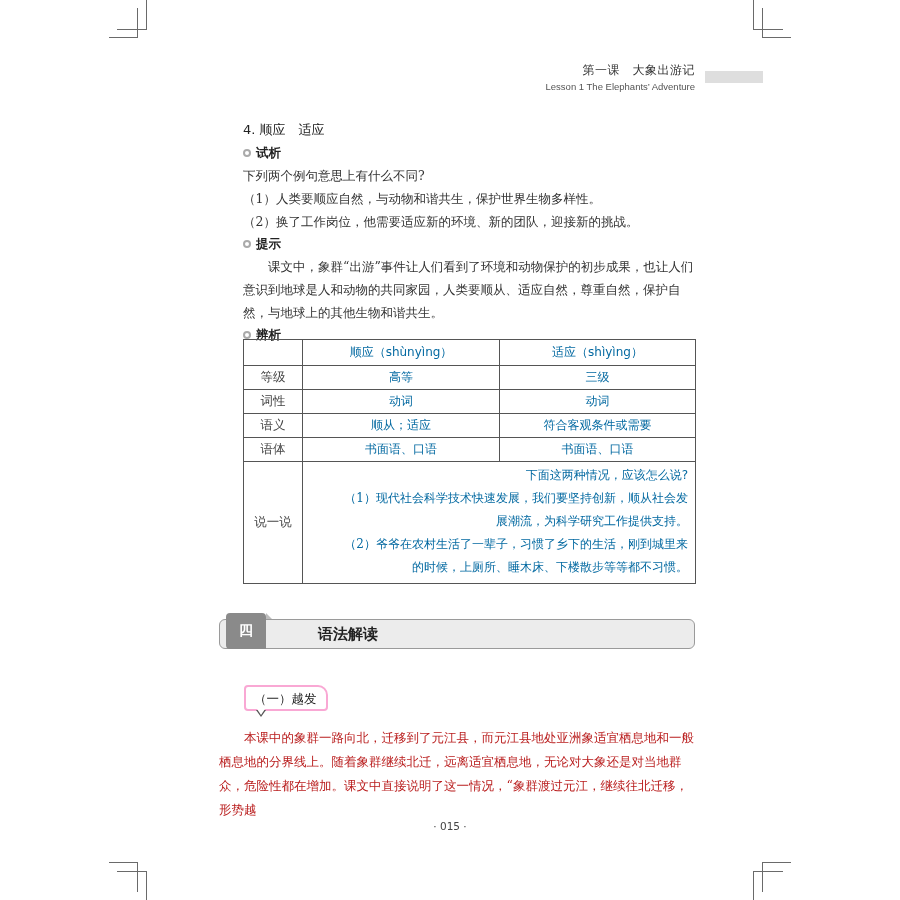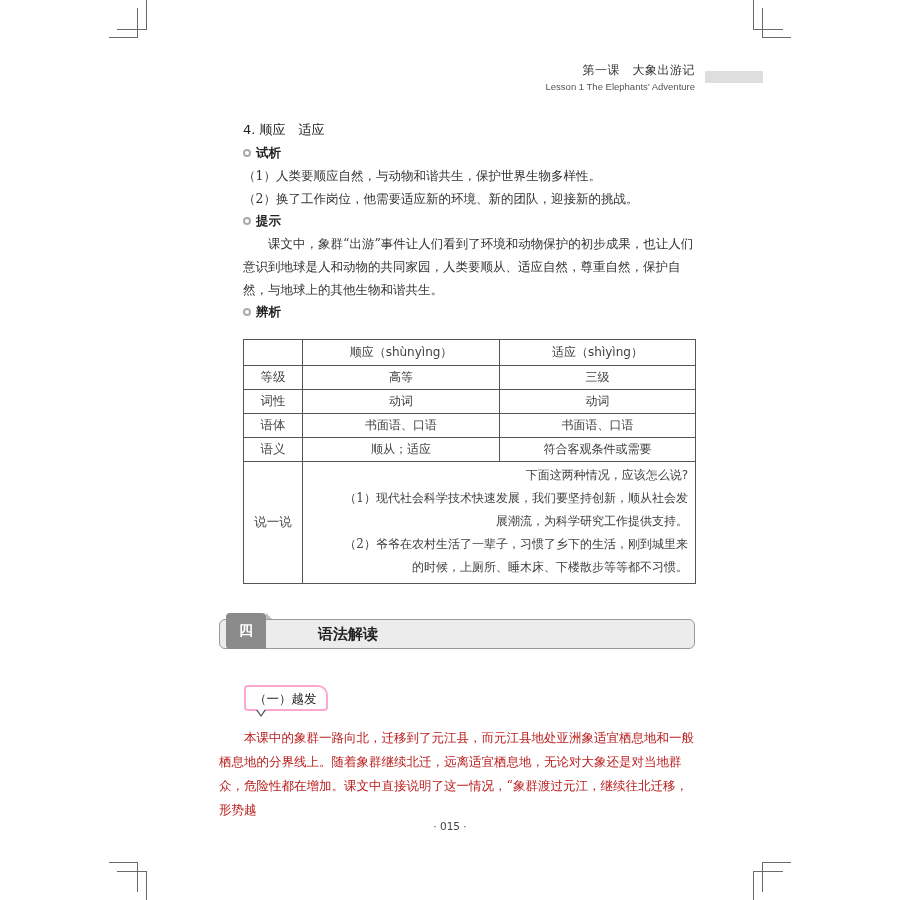--- a/index.html
+++ b/index.html
@@ -16,21 +16,21 @@
     .head-bar { position: absolute; left: 705px; top: 71px; width: 58px; height: 12px; background: #dedede; }
 
     .content { position: absolute; left: 243px; top: 118px; width: 453px; }
     .item-title { font-family: "DejaVu Sans", "Liberation Sans", sans-serif; font-size: 13px; color: #222; height: 24px; line-height: 24px; }
     .sub-head { font-family: "DejaVu Sans", "Liberation Sans", sans-serif; font-size: 12.5px; font-weight: bold; color: #222; height: 22px; line-height: 22px; display: flex; align-items: center; }
     .sub-head .ring { display: inline-block; width: 8px; height: 8px; border-radius: 50%; border: 2px solid #aaa; box-sizing: border-box; margin-right: 5px; }
     .para { font-size: 12.5px; line-height: 23px; color: #333; }
     .indent { text-indent: 2em; }
 
     table.comp { position: absolute; left: 243px; top: 339px; width: 453px; border-collapse: collapse; font-size: 12px; }
-    table.comp td { border: 1px solid #555; text-align: center; color: #404040; padding: 0; }
+    table.comp td { border: 1px solid #555; text-align: center; color: #0369a1; padding: 0; }
     table.comp tr.hdr td { height: 25px; font-family: "DejaVu Sans", "Liberation Sans", sans-serif; }
     table.comp tr.row td { height: 23px; }
     table.comp td.c0 { width: 58px; font-family: "DejaVu Sans", "Liberation Sans", sans-serif; font-size: 12.5px; color: #444; }
     table.comp td.c1 { width: 196px; }
     table.comp td.say { text-align: right; padding: 2px 7px 4px 9px; line-height: 23px; font-size: 12px; }
     table.comp td.say .q { text-indent: 2em; }
 
     .sec-banner { position: absolute; left: 219px; top: 619px; width: 476px; height: 30px; border: 1px solid #9a9a9a; border-radius: 6px; background: #ececec; box-sizing: border-box; }
     .sec-tab { position: absolute; left: 226px; top: 613px; width: 40px; height: 36px; background: #8a8a8a; border-radius: 4px 4px 0 4px; display: flex; align-items: center; justify-content: center; color: #fff; font-family: "DejaVu Sans", "Liberation Sans", sans-serif; font-weight: bold; font-size: 14px; }
     .sec-tab::after { content: ""; position: absolute; right: -6px; top: 0; border-left: 6px solid #bdbdbd; border-top: 6px solid transparent; }
@@ -72,20 +72,21 @@
 </div>
 <div class="head-bar"></div>
 
 <div class="content">
   <div class="item-title">4. 顺应　适应</div>
 
   <div class="sub-head">
     <span class="ring"></span>
     <span>试析</span>
   </div>
+  <div class="para">下列两个例句意思上有什么不同?</div>
   <div class="para">（1）人类要顺应自然，与动物和谐共生，保护世界生物多样性。</div>
   <div class="para">（2）换了工作岗位，他需要适应新的环境、新的团队，迎接新的挑战。</div>
 
   <div class="sub-head">
     <span class="ring"></span>
     <span>提示</span>
   </div>
   <div class="para indent">课文中，象群“出游”事件让人们看到了环境和动物保护的初步成果，也让人们意识到地球是人和动物的共同家园，人类要顺从、适应自然，尊重自然，保护自然，与地球上的其他生物和谐共生。</div>
 
   <div class="sub-head">
@@ -105,28 +106,28 @@
     <td class="c0">等级</td>
     <td class="c1">高等</td>
     <td>三级</td>
   </tr>
   <tr class="row">
     <td class="c0">词性</td>
     <td class="c1">动词</td>
     <td>动词</td>
   </tr>
   <tr class="row">
+    <td class="c0">语义</td>
+    <td class="c1">顺从；适应</td>
+    <td>符合客观条件或需要</td>
+  </tr>
+  <tr class="row">
     <td class="c0">语体</td>
     <td class="c1">书面语、口语</td>
     <td>书面语、口语</td>
-  </tr>
-  <tr class="row">
-    <td class="c0">语义</td>
-    <td class="c1">顺从；适应</td>
-    <td>符合客观条件或需要</td>
   </tr>
   <tr>
     <td class="c0">说一说</td>
     <td colspan="2" class="say">
       <div class="q sans">下面这两种情况，应该怎么说?</div>
       <div class="q">（1）现代社会科学技术快速发展，我们要坚持创新，顺从社会发展潮流，为科学研究工作提供支持。</div>
       <div class="q">（2）爷爷在农村生活了一辈子，习惯了乡下的生活，刚到城里来的时候，上厕所、睡木床、下楼散步等等都不习惯。</div>
     </td>
   </tr>
 </tbody>

